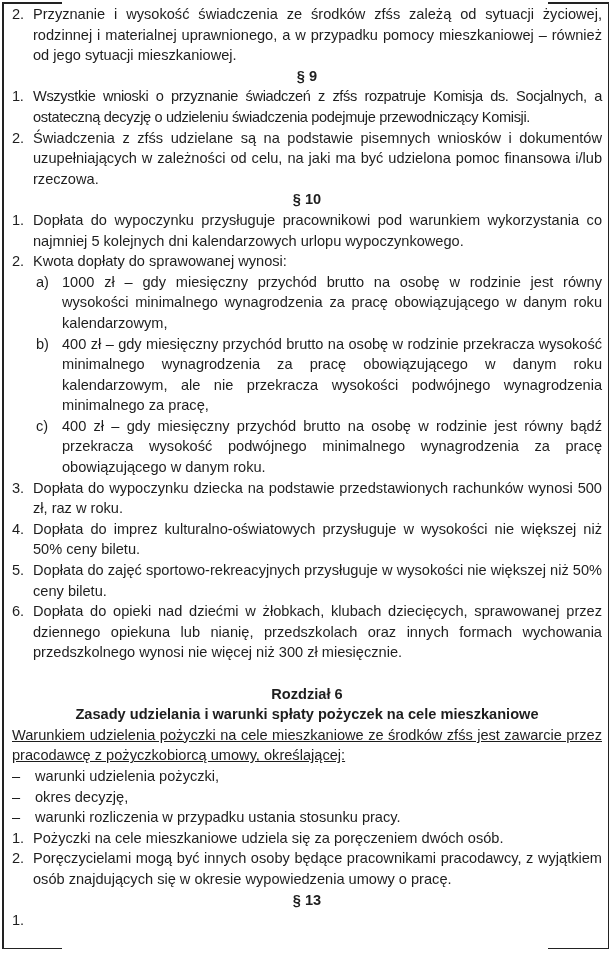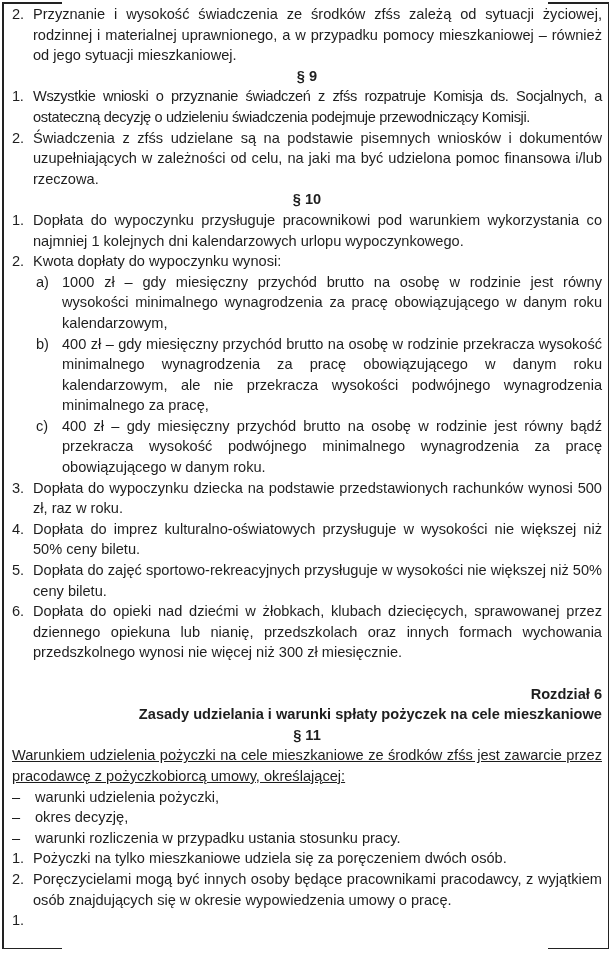--- a/index.html
+++ b/index.html
@@ -12,21 +12,21 @@
   }
   .frame-line { position: absolute; background: #222; }
   .content {
     position: absolute; left: 12px; top: 4px; width: 590px;
   }
   .item { position: relative; padding-left: 21px; text-align: justify; }
   .item .num { position: absolute; left: 0; top: 0; }
   .sub { position: relative; padding-left: 50px; text-align: justify; }
   .sub .num { position: absolute; left: 24px; top: 0; }
   .para-head { text-align: center; font-weight: bold; }
-  .chapter-head { text-align: right; font-weight: bold; }
+  .chapter-head { text-align: center; font-weight: bold; }
   .para { text-align: justify; text-decoration: underline; }
   .dash { position: relative; padding-left: 23px; }
   .dash .num { position: absolute; left: 0; top: 0; }
   .gap { height: 20.6px; }
   .tight { letter-spacing: -0.35px; }
 </style>
 </head>
 <body>
 
 <div class="frame-line" style="left:2px; top:2px; width:60px; height:1.5px;"></div>
@@ -35,35 +35,35 @@
 <div class="frame-line" style="left:607.5px; top:2px; width:1.5px; height:947px;"></div>
 <div class="frame-line" style="left:2px; top:947.5px; width:60px; height:1.5px;"></div>
 <div class="frame-line" style="left:548px; top:947.5px; width:61px; height:1.5px;"></div>
 
 <div class="content" id="content">
     <div class="item"><span class="num">2.</span><span>Przyznanie i wysokość świadczenia ze środków zfśs zależą od sytuacji życiowej, rodzinnej i materialnej uprawnionego, a w przypadku pomocy mieszkaniowej – również od jego sytuacji mieszkaniowej.</span></div>
     <div class="para-head">§ 9</div>
     <div class="item tight"><span class="num">1.</span><span>Wszystkie wnioski o przyznanie świadczeń z zfśs rozpatruje Komisja ds. Socjalnych, a ostateczną decyzję o udzieleniu świadczenia podejmuje przewodniczący Komisji.</span></div>
     <div class="item"><span class="num">2.</span><span>Świadczenia z zfśs udzielane są na podstawie pisemnych wniosków i dokumentów uzupełniających w zależności od celu, na jaki ma być udzielona pomoc finansowa i/lub rzeczowa.</span></div>
     <div class="para-head">§ 10</div>
-    <div class="item"><span class="num">1.</span><span>Dopłata do wypoczynku przysługuje pracownikowi pod warunkiem wykorzystania co najmniej 1 kolejnych dni kalendarzowych urlopu wypoczynkowego.</span></div>
-    <div class="item"><span class="num">2.</span><span>Kwota dopłaty do wypoczynku wynosi:</span></div>
+    <div class="item"><span class="num">1.</span><span>Dopłata do wypoczynku przysługuje pracownikowi pod warunkiem wykorzystania co najmniej 5 kolejnych dni kalendarzowych urlopu wypoczynkowego.</span></div>
+    <div class="item"><span class="num">2.</span><span>Kwota dopłaty do sprawowanej wynosi:</span></div>
     <div class="sub"><span class="num">a)</span><span>1000 zł – gdy miesięczny przychód brutto na osobę w rodzinie jest równy wysokości minimalnego wynagrodzenia za pracę obowiązującego w danym roku kalendarzowym,</span></div>
     <div class="sub"><span class="num">b)</span><span>400 zł – gdy miesięczny przychód brutto na osobę w rodzinie przekracza wysokość minimalnego wynagrodzenia za pracę obowiązującego w danym roku kalendarzowym, ale nie przekracza wysokości podwójnego wynagrodzenia minimalnego za pracę,</span></div>
     <div class="sub"><span class="num">c)</span><span>400 zł – gdy miesięczny przychód brutto na osobę w rodzinie jest równy bądź przekracza wysokość podwójnego minimalnego wynagrodzenia za pracę obowiązującego w danym roku.</span></div>
     <div class="item"><span class="num">3.</span><span>Dopłata do wypoczynku dziecka na podstawie przedstawionych rachunków wynosi 500 zł, raz w roku.</span></div>
     <div class="item"><span class="num">4.</span><span>Dopłata do imprez kulturalno-oświatowych przysługuje w wysokości nie większej niż 50% ceny biletu.</span></div>
     <div class="item"><span class="num">5.</span><span>Dopłata do zajęć sportowo-rekreacyjnych przysługuje w wysokości nie większej niż 50% ceny biletu.</span></div>
     <div class="item"><span class="num">6.</span><span>Dopłata do opieki nad dziećmi w żłobkach, klubach dziecięcych, sprawowanej przez dziennego opiekuna lub nianię, przedszkolach oraz innych formach wychowania przedszkolnego wynosi nie więcej niż 300 zł miesięcznie.</span></div>
     <div class="gap"></div>
     <div class="chapter-head">Rozdział 6</div>
     <div class="chapter-head">Zasady udzielania i warunki spłaty pożyczek na cele mieszkaniowe</div>
-    <div class="para-head">§ 11</div>
     <div class="para">Warunkiem udzielenia pożyczki na cele mieszkaniowe ze środków zfśs jest zawarcie przez pracodawcę z pożyczkobiorcą umowy, określającej:</div>
     <div class="dash"><span class="num">–</span><span>warunki udzielenia pożyczki,</span></div>
     <div class="dash"><span class="num">–</span><span>okres decyzję,</span></div>
     <div class="dash"><span class="num">–</span><span>warunki rozliczenia w przypadku ustania stosunku pracy.</span></div>
-    <div class="item"><span class="num">1.</span><span>Pożyczki na tylko mieszkaniowe udziela się za poręczeniem dwóch osób.</span></div>
+    <div class="item"><span class="num">1.</span><span>Pożyczki na cele mieszkaniowe udziela się za poręczeniem dwóch osób.</span></div>
     <div class="item"><span class="num">2.</span><span>Poręczycielami mogą być innych osoby będące pracownikami pracodawcy, z wyjątkiem osób znajdujących się w okresie wypowiedzenia umowy o pracę.</span></div>
+    <div class="para-head">§ 13</div>
     <div class="item">
       <span class="num">1.</span>
     </div>
   </div>
 
 </body></html>

